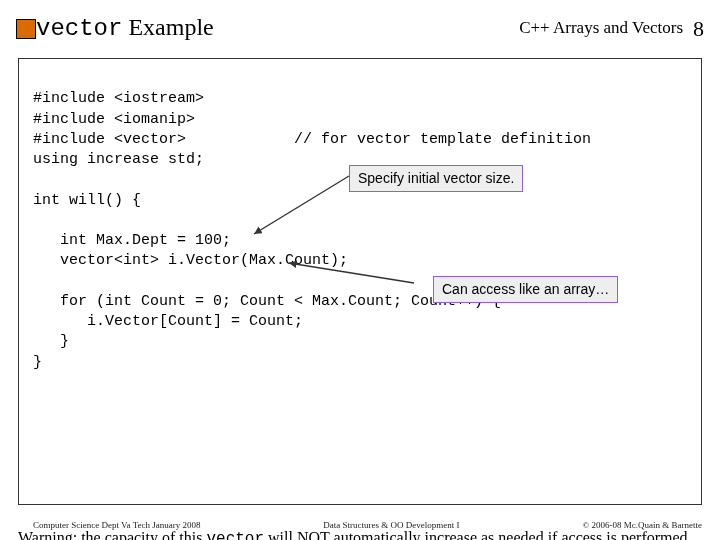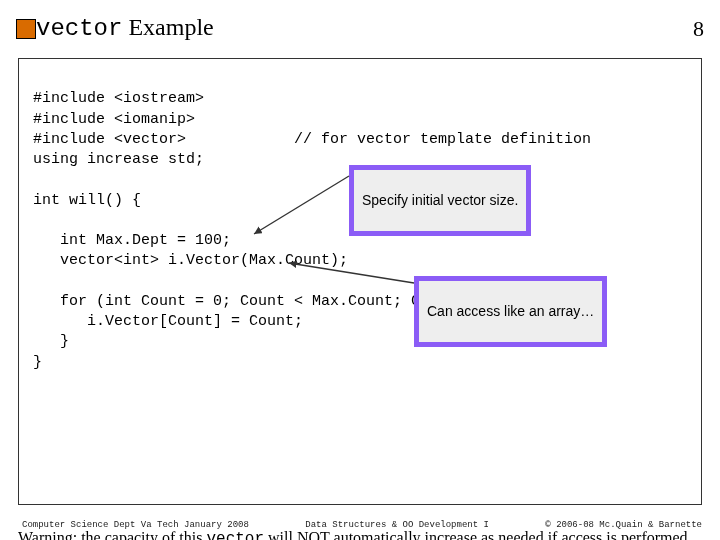--- a/index.html
+++ b/index.html
@@ -47,62 +47,63 @@
     padding: 10px 12px 10px 14px;
     font-family: "Courier New", monospace;
     font-size: 15px;
     line-height: 1.35;
     position: relative;
     white-space: pre;
   }
   .callout {
     position: absolute;
     background: #eee;
-    border: 5px solid #8b5cf6;
+    border: 1px solid #8b5cf6;
     font-family: Arial, Helvetica, sans-serif;
     font-size: 14px;
-    padding: 21px 8px;
+    padding: 3px 8px;
     white-space: nowrap;
   }
   .callout1 { left: 330px; top: 106px; }
-  .callout2 { left: 395px; top: 217px; }
+  .callout2 { left: 414px; top: 217px; }
   svg.arrow {
     position: absolute;
     overflow: visible;
     pointer-events: none;
   }
   .warning {
     margin: 22px 18px 0 18px;
     font-size: 16px;
     line-height: 1.35;
   }
   .warning code { font-family: "Courier New", monospace; }
   .footer {
     position: absolute;
     bottom: 10px;
-    left: 4px; right: 0;
+    left: 15px; right: 0;
     display: flex;
     justify-content: space-between;
     padding: 0 18px;
-    font-family: Liberation Mono, monospace;
+    font-family: Liberation Serif, serif;
     font-size: 9px;
     color: #222;
   }
 </style>
 </head>
 <body>
 
 <div class="header">
   <div class="title-block">
     <div class="orange-square"></div>
     <div class="title">
       <code>vector</code><span> Example</span>
     </div>
   </div>
   <div class="right-block">
+    <div class="subtitle">C++ Arrays and Vectors</div>
     <div class="pagenum">8</div>
   </div>
 </div>
 
 <div class="code-box">
 <span>#include &lt;iostream&gt;</span>
 <span>#include &lt;iomanip&gt;</span>
 <span>#include &lt;vector&gt;            // for vector template definition</span>
 <span>using increase std;</span>
 <span></span>

